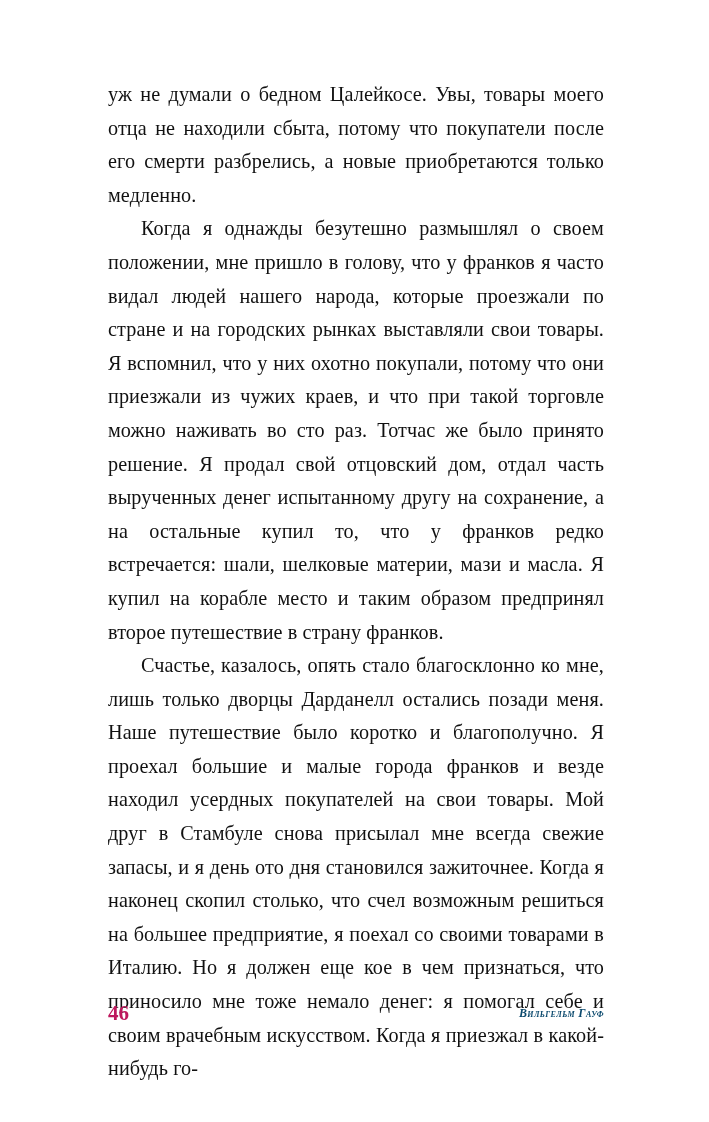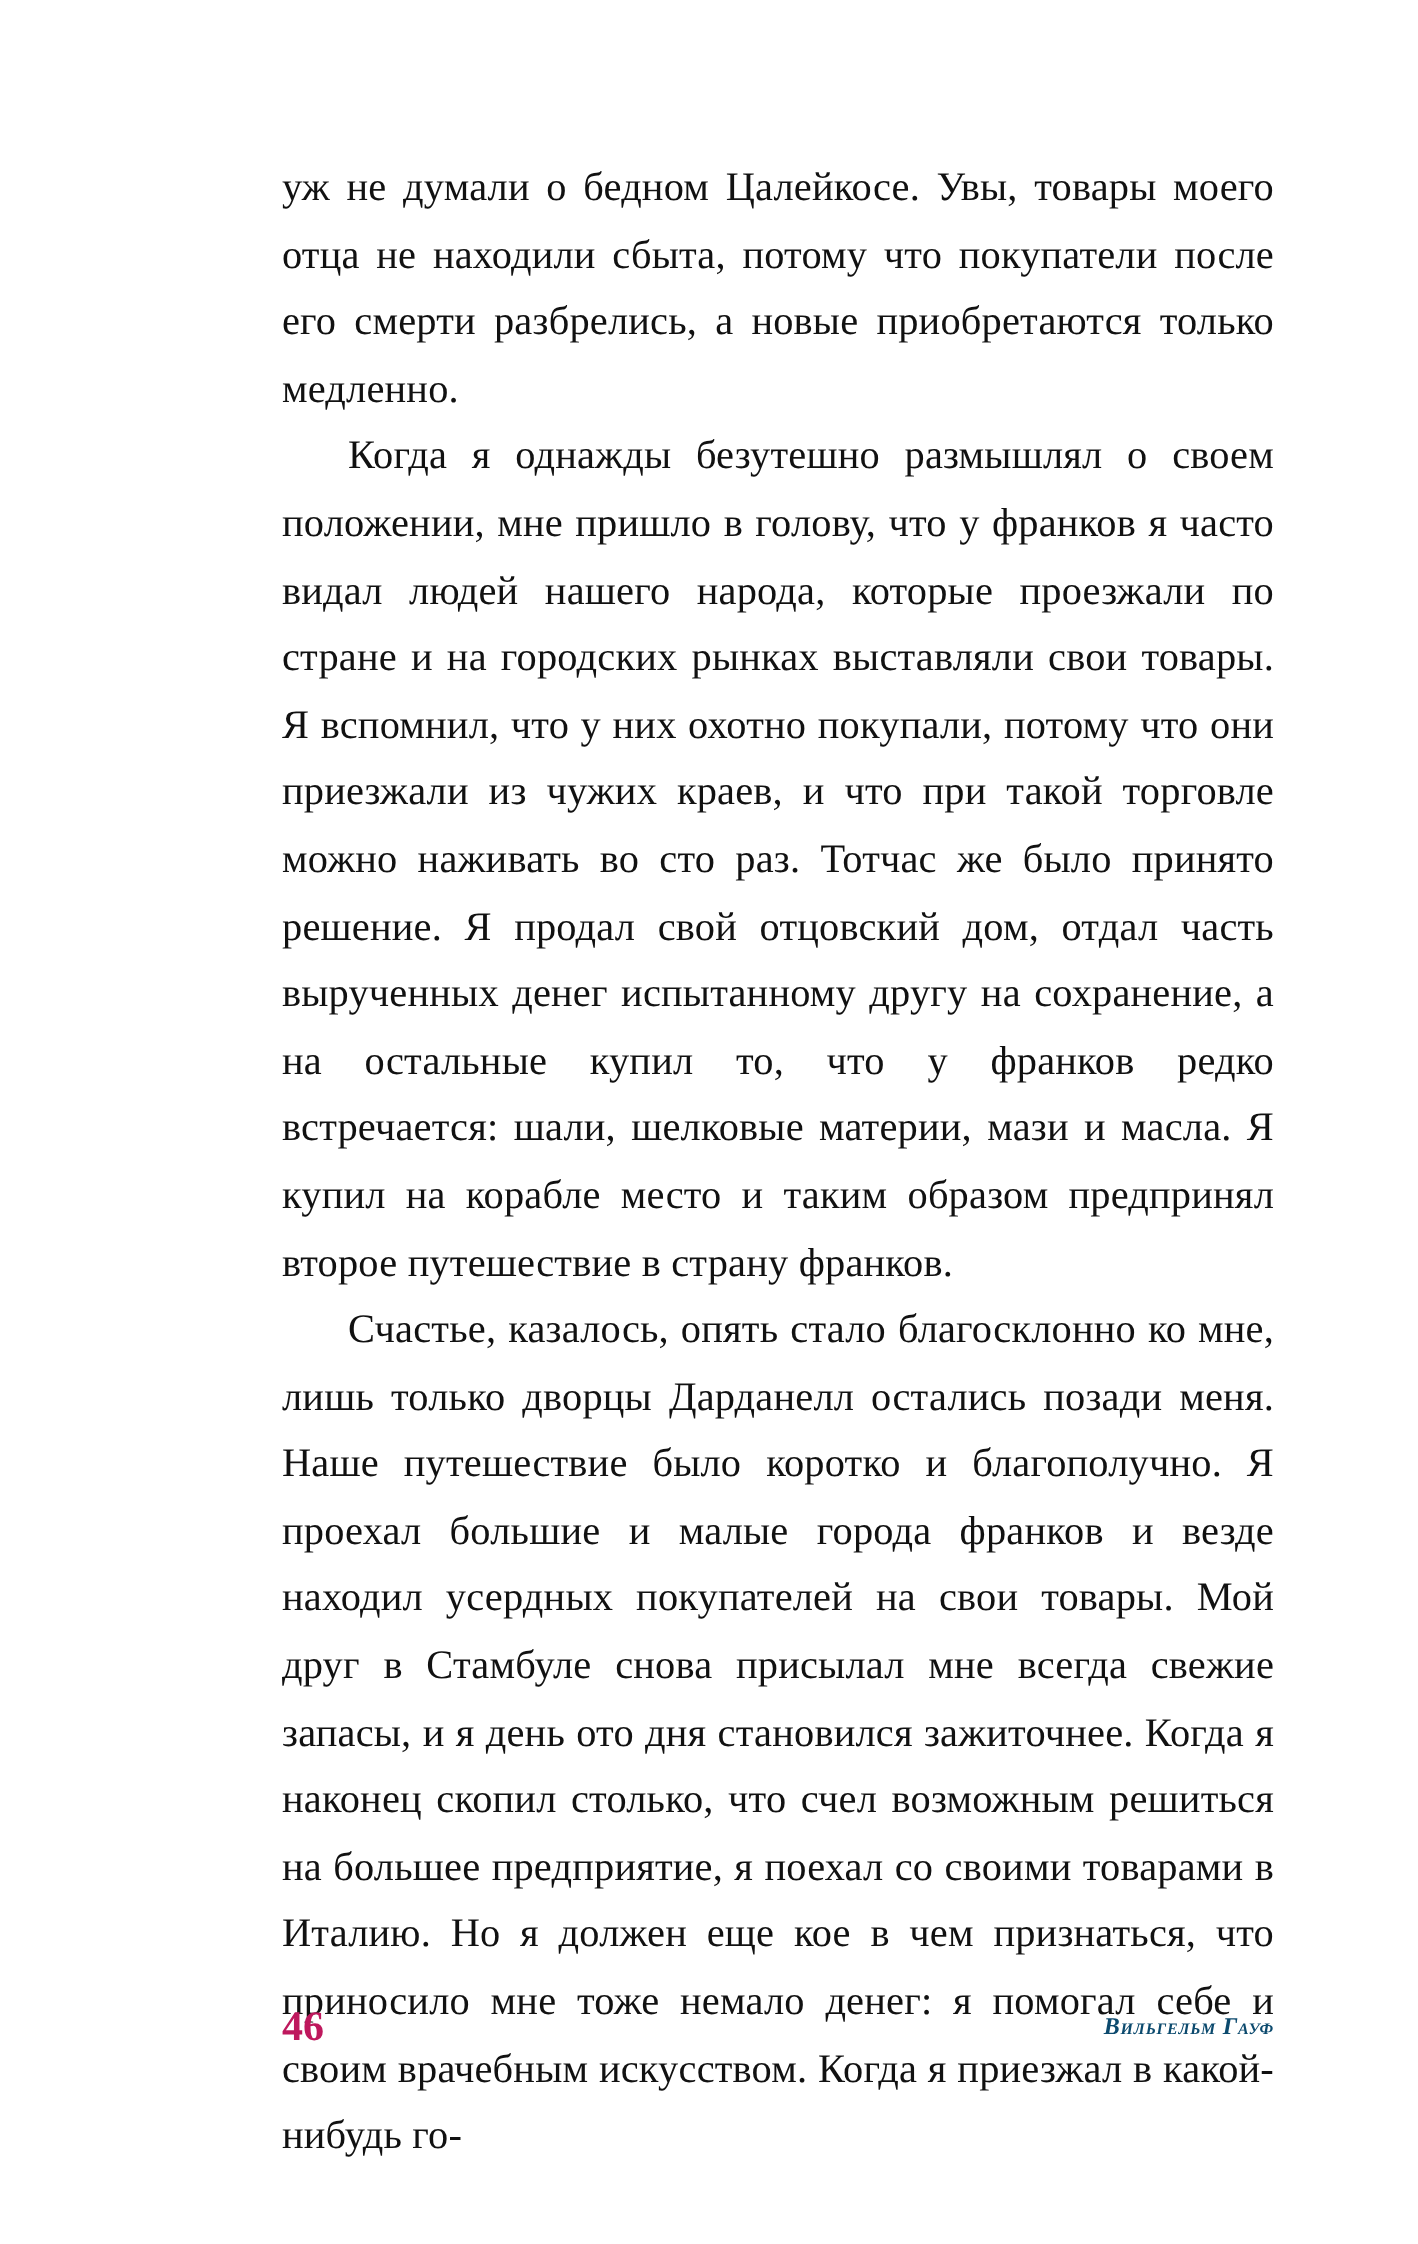--- a/index.html
+++ b/index.html
@@ -15,21 +15,20 @@
     color: #000000;
     overflow: hidden;
   }
   .page {
     position: absolute;
     left: 0;
     top: 0;
     width: 584px;
     height: 1122px;
     background: #ffffff;
-    margin-left: 33px;
   }
   .text-block {
     position: absolute;
     left: 108px;
     top: 78px;
     width: 496px;
   }
   .para {
     margin: 0;
     font-size: 20.2px;

